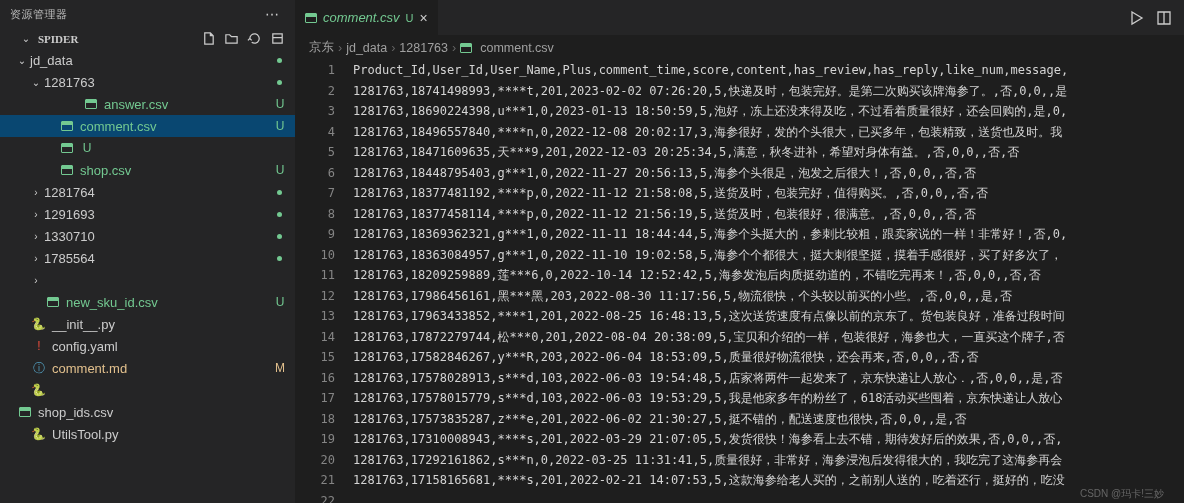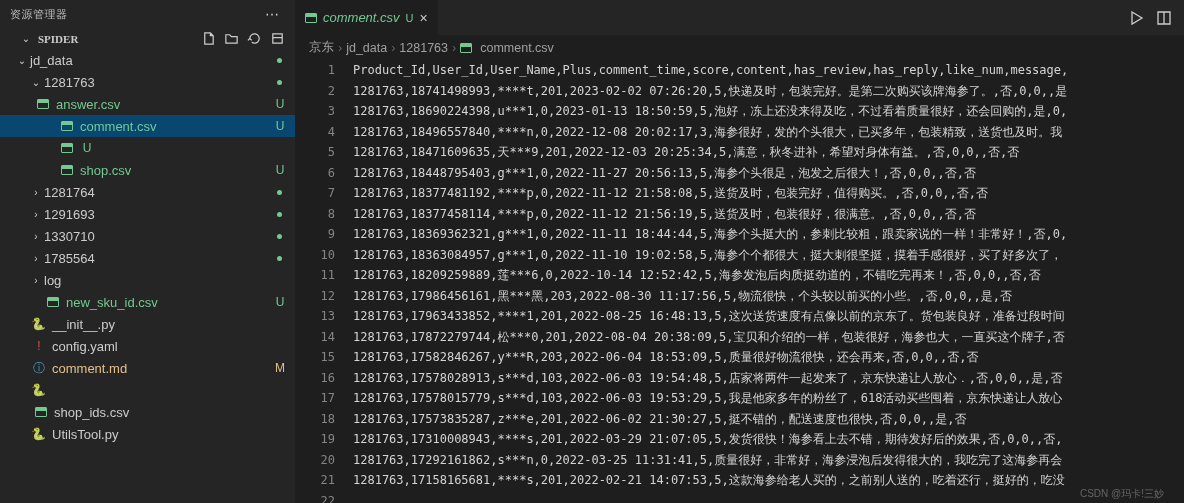--- a/index.html
+++ b/index.html
@@ -76,21 +76,21 @@
         <div class="tree-row" style="padding-left: 14px;">
           <span class="chevron">⌄</span>
           <span class="file-label">jd_data</span>
           <span class="git-dot"></span>
         </div>
         <div class="tree-row" style="padding-left: 28px;">
           <span class="chevron">⌄</span>
           <span class="file-label">1281763</span>
           <span class="git-dot"></span>
         </div>
-        <div class="tree-row untracked" style="padding-left: 18px;">
+        <div class="tree-row untracked" style="padding-left: 66px;">
           <span class="chevron"></span>
           <span class="file-icon">
             <span class="green-table"></span>
           </span>
           <span class="file-label">answer.csv</span>
           <span class="status-char U">U</span>
         </div>
         <div class="tree-row selected untracked" style="padding-left: 42px;">
           <span class="chevron"></span>
           <span class="file-icon">
@@ -129,21 +129,20 @@
           <span class="file-label">1330710</span>
           <span class="git-dot"></span>
         </div>
         <div class="tree-row" style="padding-left: 28px;">
           <span class="chevron">›</span>
           <span class="file-label">1785564</span>
           <span class="git-dot"></span>
         </div>
         <div class="tree-row" style="padding-left: 28px;">
           <span class="chevron">›</span>
-          <span class="file-label">log</span>
         </div>
         <div class="tree-row untracked" style="padding-left: 28px;">
           <span class="chevron"></span>
           <span class="file-icon">
             <span class="green-table"></span>
           </span>
           <span class="file-label">new_sku_id.csv</span>
           <span class="status-char U">U</span>
         </div>
         <div class="tree-row" style="padding-left: 14px;">
@@ -159,21 +158,21 @@
         <div class="tree-row modified" style="padding-left: 14px;">
           <span class="chevron"></span>
           <span class="file-icon md-icon">ⓘ</span>
           <span class="file-label">comment.md</span>
           <span class="status-char M">M</span>
         </div>
         <div class="tree-row" style="padding-left: 14px;">
           <span class="chevron"></span>
           <span class="file-icon python-icon">🐍</span>
         </div>
-        <div class="tree-row" style=" margin-left: 16px;">
+        <div class="tree-row" style="">
           <span class="chevron"></span>
           <span class="file-icon">
             <span class="green-table"></span>
           </span>
           <span class="file-label">shop_ids.csv</span>
         </div>
         <div class="tree-row" style="padding-left: 14px;">
           <span class="chevron"></span>
           <span class="file-icon python-icon">🐍</span>
           <span class="file-label">UtilsTool.py</span>

